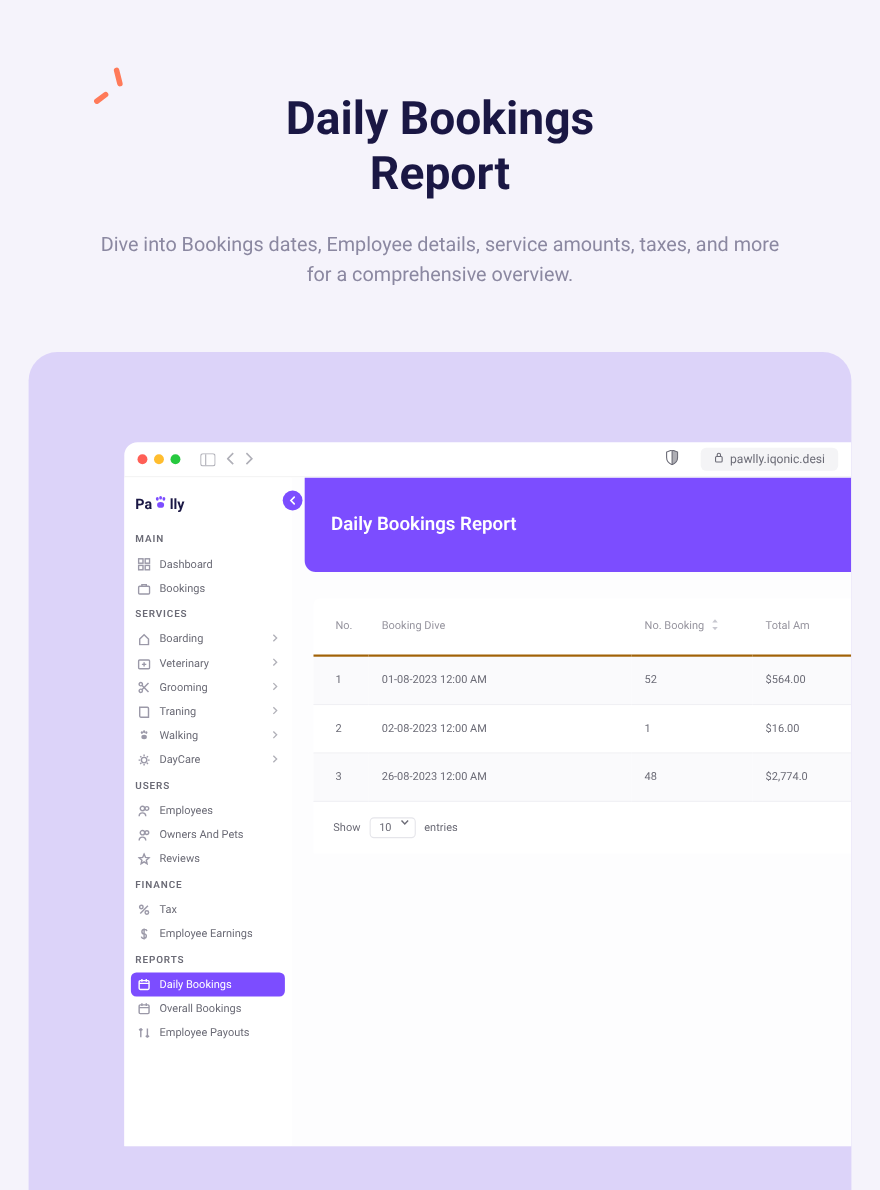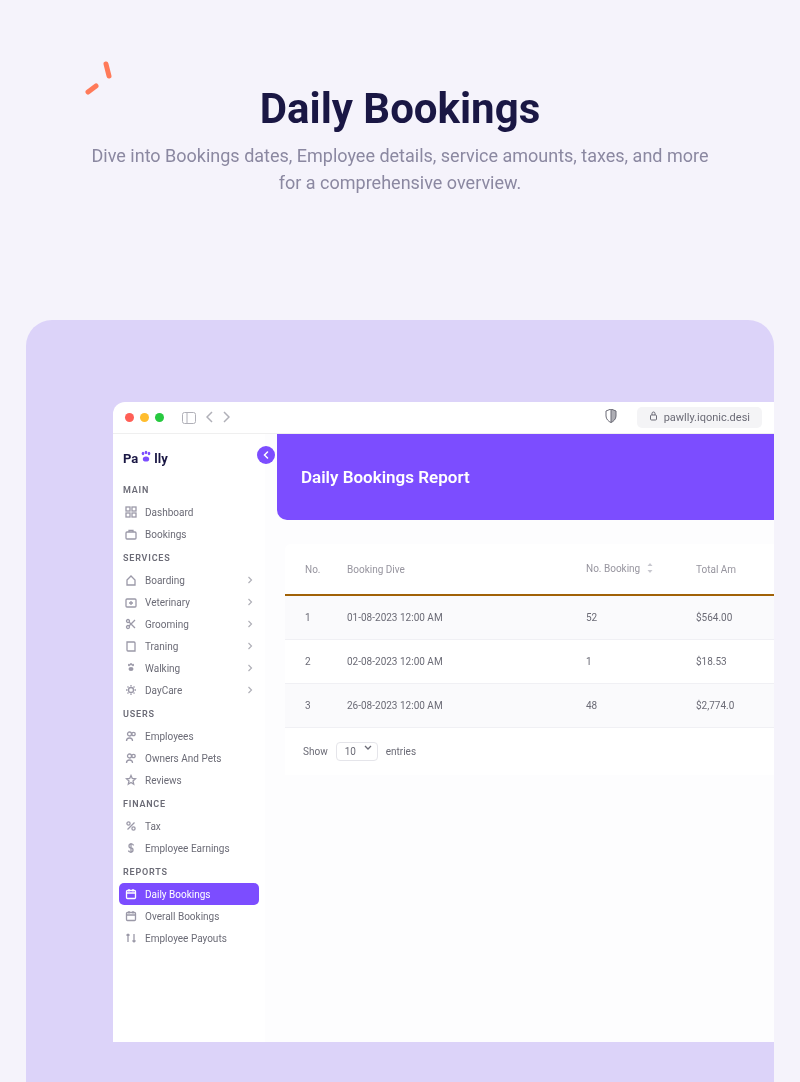--- a/index.html
+++ b/index.html
@@ -1,20 +1,20 @@
 <!DOCTYPE html>
 <html><head>
 <meta charset="utf-8">
 <style>
 *{margin:0;padding:0;box-sizing:border-box;font-family:-apple-system,BlinkMacSystemFont,'Segoe UI',Roboto,sans-serif}
 body{width:800px;height:1082px;background:#f5f3fb;overflow:hidden}
 .page-wrapper{position:relative;width:100%;height:100%}
 .accent-lines{position:absolute;top:60px;left:82px}
 .page-title{text-align:center;font-size:42px;font-weight:700;color:#1a1744;line-height:1.2;padding-top:84px}
-.page-subtitle{text-align:center;font-size:18px;color:#8b88a1;line-height:1.5;margin-top:8px;padding:0 80px}
+.page-subtitle{text-align:center;font-size:18px;color:#8b88a1;line-height:1.5;margin-top:24px;padding:0 80px}
 .app-container{position:absolute;top:320px;left:26px;right:26px;bottom:0;background:#dcd3f9;border-radius:26px 26px 0 0;overflow:hidden}
 .browser-window{position:absolute;top:82px;left:87px;right:0;background:#fff;border-radius:12px 0 0 0;overflow:hidden;height:640px}
 .browser-chrome{display:flex;align-items:center;height:32px;padding:0 12px;border-bottom:1px solid #efefef}
 .dots{display:flex;gap:6px}
 .dot{width:9px;height:9px;border-radius:50%}
 .dot.r{background:#ff5f56}
 .dot.y{background:#ffbd2e}
 .dot.g{background:#27c93f}
 .br-ctl{margin-left:18px;display:flex;align-items:center;gap:8px;color:#b0b0b8}
 .br-nav{margin-left:10px;display:flex;gap:8px;color:#b0b0b8}
@@ -52,21 +52,21 @@
 <div class="page-wrapper">
   <div class="accent-lines">
     <svg width="36" height="40" viewBox="0 0 36 40">
         <g stroke="#ff7a59" stroke-width="5" stroke-linecap="round" fill="none">
           <path d="M6 32 L14 26"></path>
           <path d="M24 4 L27 16"></path>
         </g>
       </svg>
   </div>
   <h1 class="page-title">
-    <span>Daily Bookings</span><br>
+    <span>Daily Bookings</span><br><span>Report</span>
   </h1>
   <p class="page-subtitle">Dive into Bookings dates, Employee details, service amounts, taxes, and more for a comprehensive overview.</p>
 
   <div class="app-container">
     <div class="browser-window">
       <div class="browser-chrome">
         <div class="dots">
           <div class="dot r"></div>
           <div class="dot y"></div>
           <div class="dot g"></div>
@@ -315,21 +315,21 @@
                   <tr>
                     <td>1</td>
                     <td>01-08-2023 12:00 AM</td>
                     <td>52</td>
                     <td>$564.00</td>
                   </tr>
                   <tr>
                     <td>2</td>
                     <td>02-08-2023 12:00 AM</td>
                     <td>1</td>
-                    <td>$18.53</td>
+                    <td>$16.00</td>
                   </tr>
                   <tr>
                     <td>3</td>
                     <td>26-08-2023 12:00 AM</td>
                     <td>48</td>
                     <td>$2,774.0</td>
                   </tr>
                 </tbody>
             </table>
             <div class="pagination">

